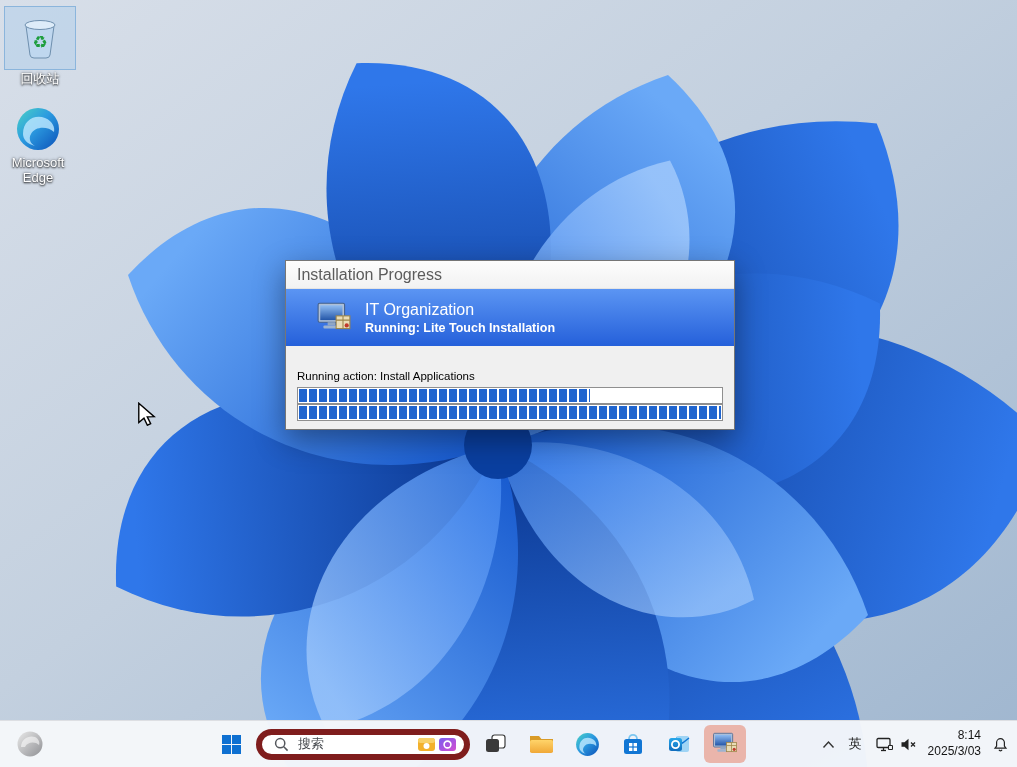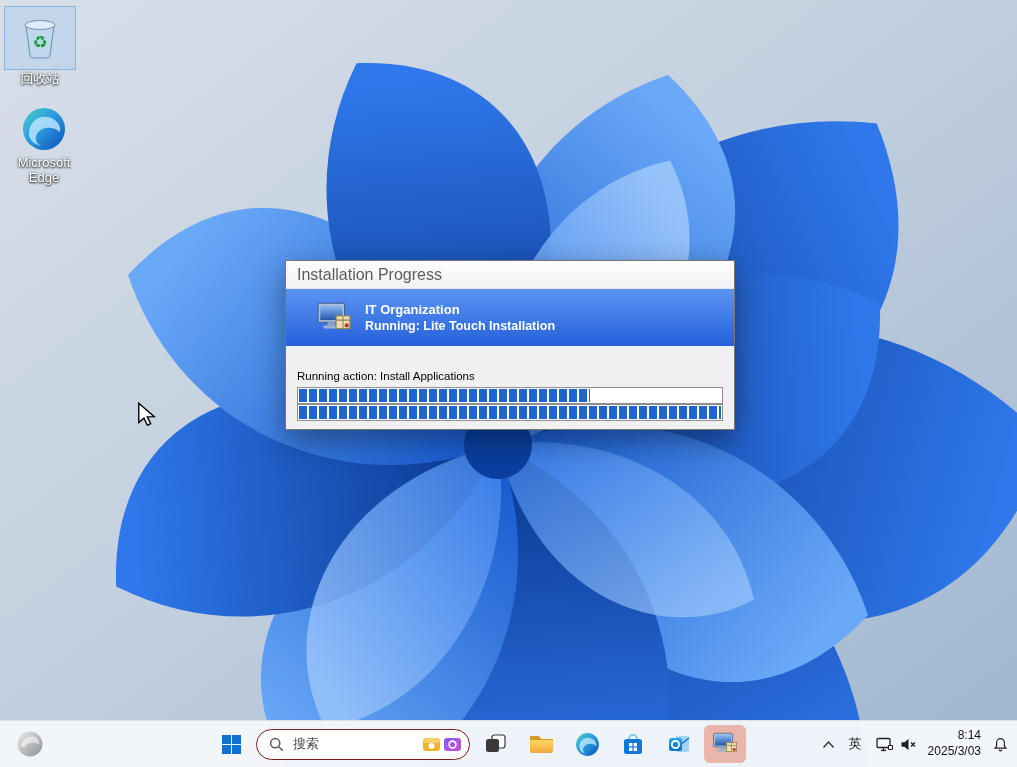--- a/index.html
+++ b/index.html
@@ -8,50 +8,50 @@
   .screen{position:absolute;inset:0;}
   .wallpaper{position:absolute;inset:0;width:1017px;height:767px;display:block;}
 
   
   .desk-icon{position:absolute;width:76px;text-align:center;cursor:default;}
   .desk-icon .lbl{margin-top:2px;font-size:13px;color:#fff;line-height:1.15;
        text-shadow:0 1px 2px rgba(0,0,0,.85),0 0 3px rgba(0,0,0,.6);}
   .icon-recycle{left:2px;top:6px;}
   .icon-recycle .sel{width:70px;height:62px;margin:0 auto;display:flex;align-items:center;justify-content:center;
        background:rgba(170,205,235,.45);border:1px solid rgba(120,170,215,.75);}
-  .icon-edge{left:6px;top:104px;}
+  .icon-edge{left:0px;top:104px;}
   .icon-edge .glyph{width:70px;height:50px;margin:0 auto;display:flex;align-items:center;justify-content:center;}
 
   
   .dialog{position:absolute;left:285px;top:260px;width:450px;background:#f0f0f0;
        border:1px solid #767676;box-shadow:0 10px 28px rgba(0,0,0,.38);box-sizing:border-box;}
   .titlebar{height:27px;display:flex;align-items:center;padding-left:11px;
        background:linear-gradient(#fdfdfd,#f2f2f2);border-bottom:1px solid #e4e4e4;}
   .titlebar span{font-size:16px;color:#5c5c5c;}
   .banner{height:57px;display:flex;align-items:center;gap:13px;padding-left:30px;
        background:linear-gradient(#5b95f3,#2560da);}
   .banner .btxt{display:flex;flex-direction:column;gap:2px;}
-  .btitle{color:#fff;font-weight:bold;font-size:13px;}
+  .btitle{color:#fff;font-weight:normal;font-size:16px;}
   .bsub{color:#fff;font-weight:bold;font-size:12.5px;}
   .dbody{padding:24px 11px 8px 11px;background:#f0f0f0;}
   .plabel{font-size:11.5px;color:#000;margin-bottom:5px;}
   .plabel.second{margin-top:13px;}
   .ptrack{height:17px;background:#fff;border:1px solid #8f8f8f;padding:1px;box-sizing:border-box;}
   .pfill{height:100%;
        background:repeating-linear-gradient(90deg,#2065cf 0px,#2065cf 8px,rgba(255,255,255,0) 8px,rgba(255,255,255,0) 10px);}
 
   
   .taskbar{position:absolute;left:0;right:0;bottom:0;height:46px;
        background:rgba(245,247,250,.97);border-top:1px solid #dddfe3;}
   .corner{position:absolute;left:16px;top:9px;width:28px;height:28px;}
   .tb-center{position:absolute;left:210px;top:4px;display:flex;align-items:center;gap:4px;}
   .tbtn{width:42px;height:38px;border-radius:6px;display:flex;align-items:center;justify-content:center;
        background:transparent;border:none;padding:0;}
   .tbtn.attn{background:#eab5ab;}
-  .search{height:31px;width:214px;border-radius:16px;background:#fff;border:1px solid #7f1d1d;
+  .search{height:31px;width:214px;border-radius:16px;background:#fff;border:6px solid #7f1d1d;
        display:flex;align-items:center;gap:9px;padding:0 7px 0 12px;box-sizing:border-box;}
   .search .stxt{font-size:13px;color:#45484d;flex:0 0 auto;}
   .search-badges{margin-left:auto;display:flex;align-items:center;gap:2px;}
 
   .tray{position:absolute;right:8px;top:0;height:46px;display:flex;align-items:center;gap:11px;}
   .ime{font-size:13px;color:#1b1b1b;padding:2px 3px;}
   .sysicons{display:flex;align-items:center;gap:7px;}
   .clock{text-align:right;font-size:12px;color:#141414;line-height:1.3;}
   .trayglyph{display:flex;align-items:center;justify-content:center;}
 

